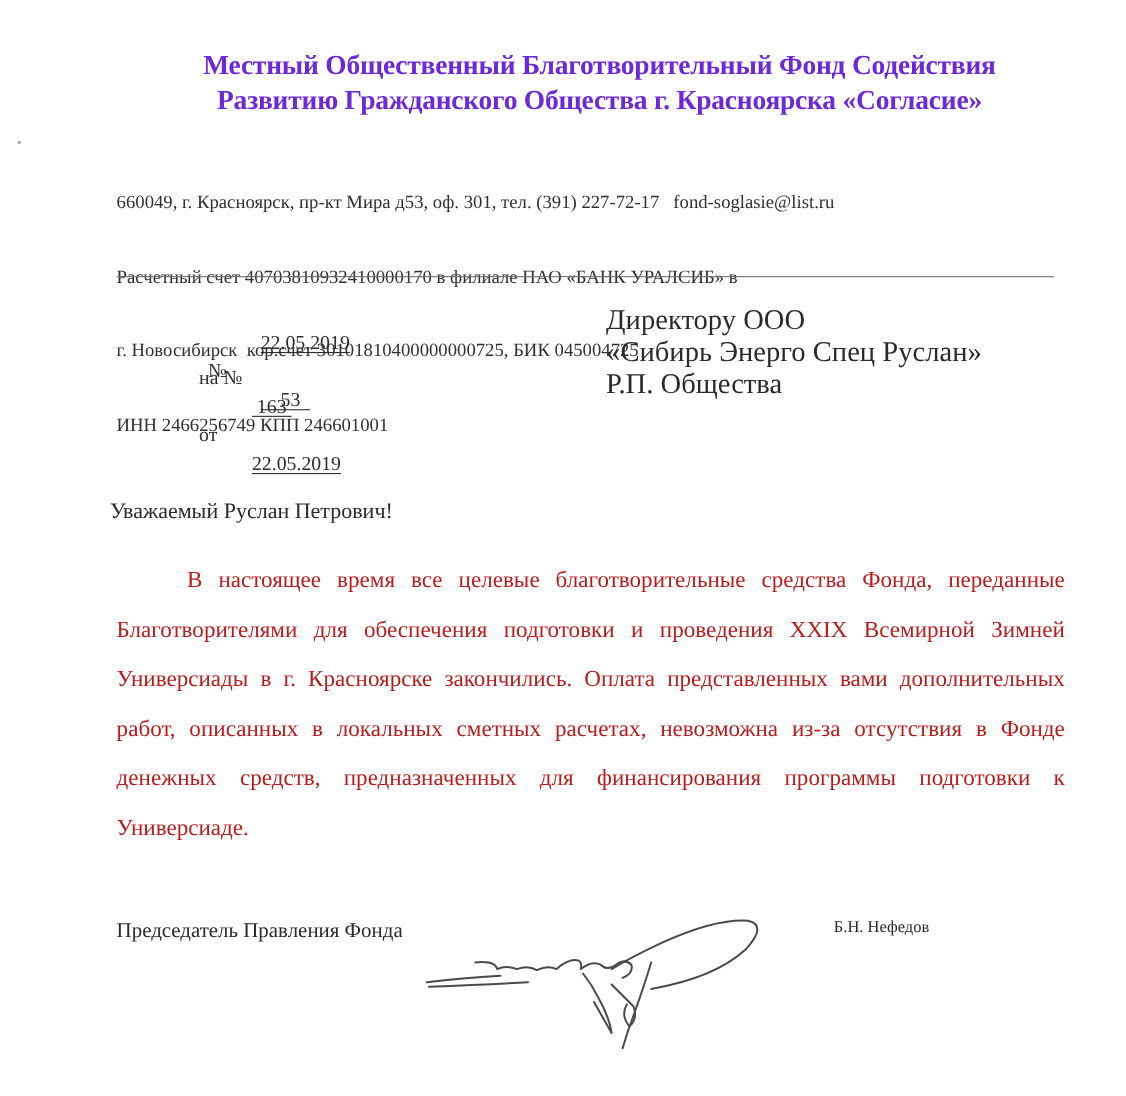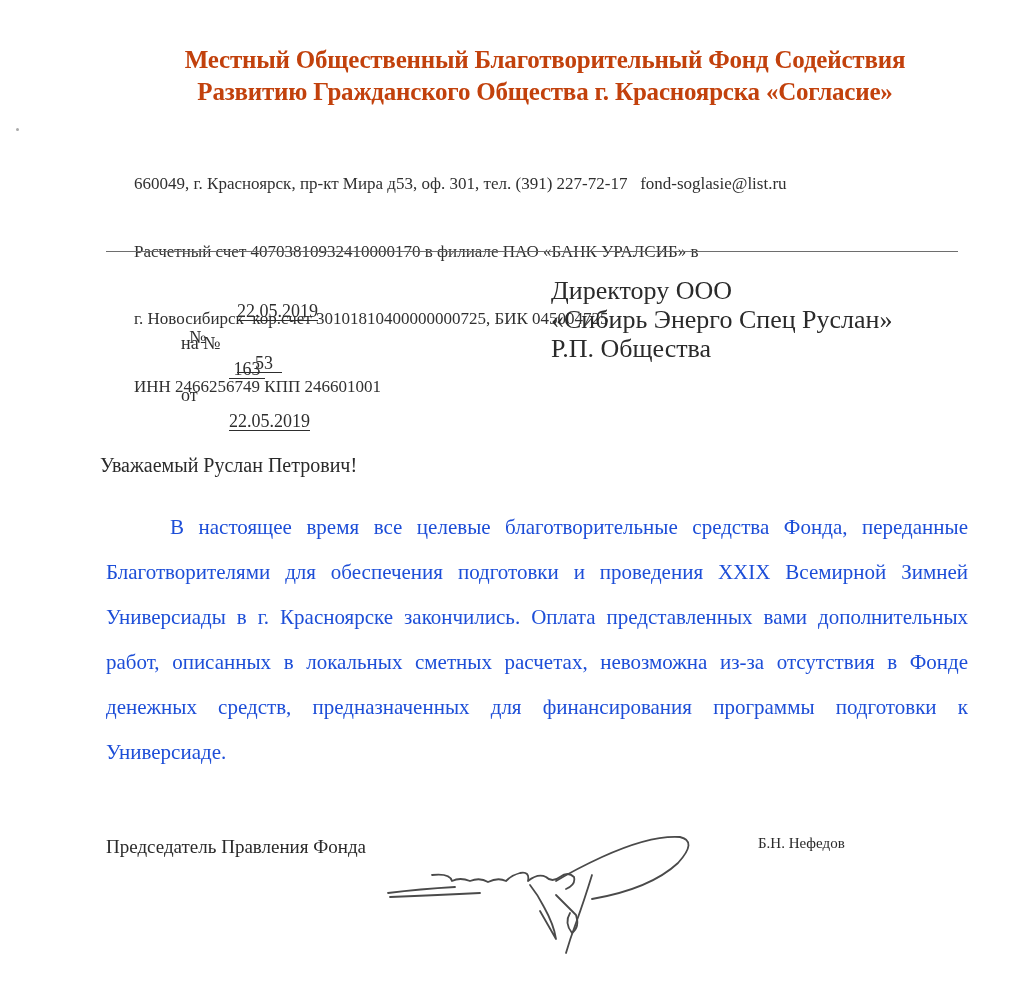--- a/index.html
+++ b/index.html
@@ -5,38 +5,37 @@
   html, body { margin: 0; padding: 0; background: #ffffff; }
   body {
     width: 1024px; height: 996px; position: relative; overflow: hidden;
     font-family: "Liberation Serif", "DejaVu Serif", serif;
     color: #2a2a2a;
   }
   .abs { position: absolute; }
   .org-title {
     left: 100px; width: 890px; top: 44px;
     text-align: center; font-weight: bold; font-size: 25px; line-height: 32px;
-    color: #c2410c; letter-spacing: -0.2px;
+    color: #6d28d9; letter-spacing: -0.2px;
   }
   .req {
     left: 106px; top: 128px; font-size: 17px; line-height: 22.5px; color: #303030;
     white-space: pre;
-    margin-left: 28px;
   }
   .rule {
     left: 106px; top: 251px; width: 852px; height: 0;
     border-top: 1.5px solid #6e6e6e;
   }
   .ref { font-size: 18px; line-height: 26px; color: #2e2e2e; white-space: pre; }
   .u { text-decoration: underline; text-underline-offset: 3px; margin-left: 48px; }
   .addressee { left: 551px; top: 276px; font-size: 26px; line-height: 29px; color: #2a2a2a; }
   .greeting { left: 100px; width: 880px; top: 452px; text-align: left; font-size: 20px; line-height: 26px; }
   .body-text {
     left: 106px; width: 862px; top: 505px; font-size: 21px; line-height: 45px;
-    text-align: justify; text-indent: 64px; color: #1d4ed8;
+    text-align: justify; text-indent: 64px; color: #b91c1c;
   }
   .sign-title { left: 106px; top: 834px; font-size: 19px; line-height: 26px; }
   .sign-name { left: 758px; top: 830px; font-size: 15px; line-height: 26px; }
   .dot { width: 3px; height: 3px; background: #aaa; border-radius: 50%; }
 </style>
 </head>
 <body>
 
 <div class="abs dot" style="left:16px; top:128px;"></div>
 

